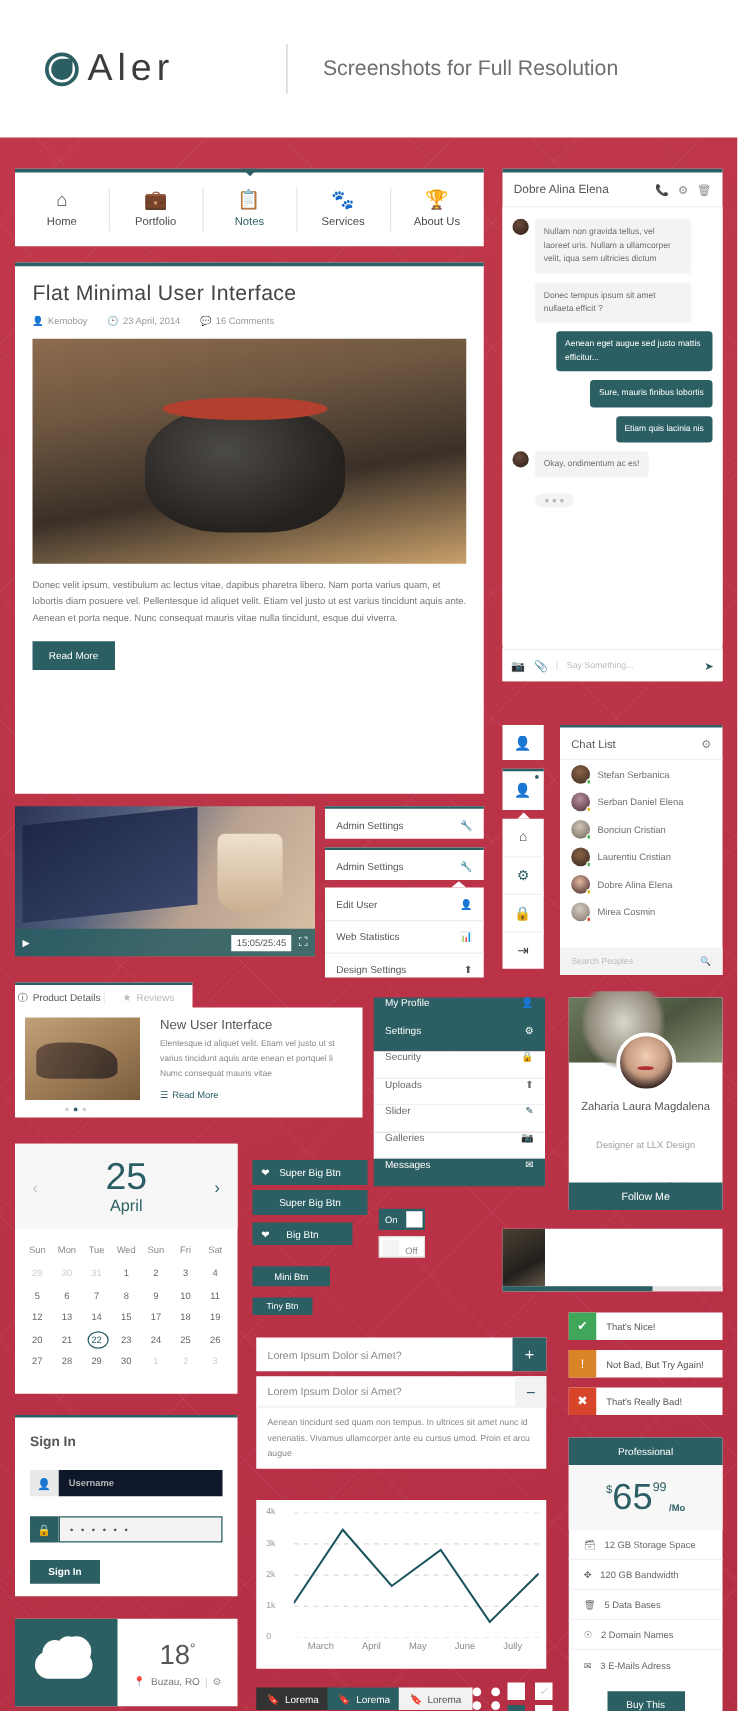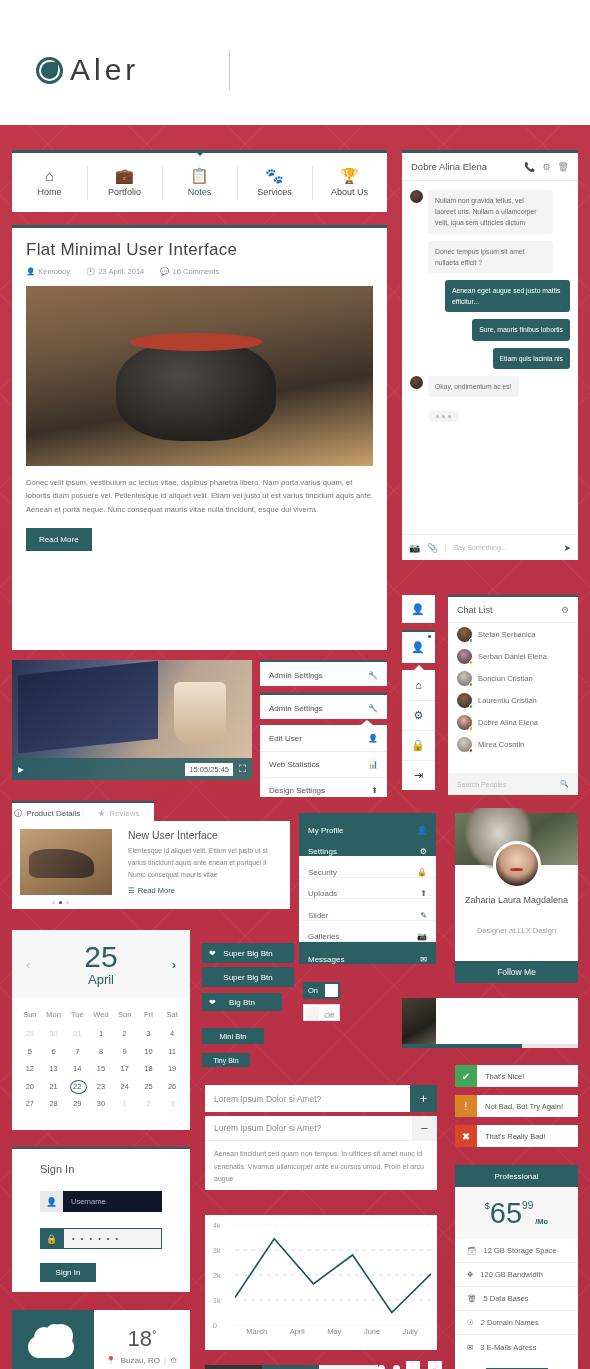--- a/index.html
+++ b/index.html
@@ -4,21 +4,21 @@
 <style>
   * { box-sizing: border-box; margin:0; padding:0; }
   body {
     width:590px; height:1369px; overflow:hidden;
     font-family:"Liberation Sans", sans-serif;
     background:#fff;
   }
   .page { position:relative; width:590px; height:1369px; }
 
   
-  .header { height:110px; background:#fff; display:flex; align-items:center; padding-left:36px;margin-top:15px; }
+  .header { height:110px; background:#fff; display:flex; align-items:center; padding-left:36px; }
   .logo-wrap { display:flex; align-items:center; gap:7px; }
   .logo-mark { width:27px; height:27px; border-radius:50%; border:3px solid #2c5f63; position:relative; }
   .logo-mark:after { content:""; position:absolute; left:2px; top:2px; width:17px; height:17px;
     background:#2c5f63; border-radius:50% 0 50% 50%; }
   .logo-text { font-size:30px; color:#3b3b3b; letter-spacing:4px; font-weight:300; }
   .head-sep { width:1px; height:40px; background:#cfcfcf; margin:0 28px 0 90px; }
   .head-tag { font-size:17px; color:#6f6f6f; font-weight:300; }
 
   
   .canvas { position:absolute; top:110px; left:0; width:590px; height:1259px;
@@ -142,21 +142,21 @@
     background:linear-gradient(120deg,#6a5240,#3c3029); border-radius:30% 55% 20% 18%; }
   .prod-ttl { font-size:10.5px; color:#555; font-weight:300; }
   .prod-txt { font-size:6.8px; line-height:1.75; color:#888; margin-top:4px; }
   .prod-more { margin-top:5px; font-size:7.5px; color:#2c5f63; display:flex; align-items:center; gap:3px; }
   .dots { position:absolute; left:40px; bottom:5px; display:flex; gap:4px; }
   .dots i { width:3px; height:3px; border-radius:50%; background:#d4d4d4; display:block; }
   .dots i.on { background:#2c5f63; }
 
   
   #menu { left:299px; top:688px; width:137px; }
-  .mi { height:21.5px; display:flex; align-items:flex-end; justify-content:space-between;
+  .mi { height:21.5px; display:flex; align-items:flex-start; justify-content:space-between;
     padding:0 9px; font-size:8px; }
   .mi.t { background:#2c5f63; color:#fff; }
   .mi.w { background:#fff; color:#6a6a6a; border-bottom:1px solid #f0f0f0; }
 
   
   #profile { left:455px; top:688px; width:123px; height:170px; }
   .pf-cover { height:52px; background:linear-gradient(150deg,#6d7b5e 0%,#4c563f 50%,#8d9679 100%);
     position:relative; }
   .pf-cover:before { content:""; position:absolute; left:8%; top:-10%; width:55%; height:120%;
     background:radial-gradient(ellipse at 50% 40%, #d9d6cc 0%, #8d8778 60%, transparent 72%); }
@@ -251,21 +251,21 @@
   .pr-amt .big { font-size:29px; font-weight:300; line-height:1; }
   .pr-amt .dec { font-size:10px; align-self:flex-start; margin-top:13px; }
   .pr-amt .per { font-size:7.5px; font-weight:bold; align-self:flex-end; margin-bottom:13px; margin-left:2px; }
   .pr-row { height:24px; display:flex; align-items:center; gap:7px; padding:0 12px;
     font-size:7.5px; color:#666; border-bottom:1px solid #f0f0f0; }
   .pr-btn { margin:9px auto 0; width:62px; height:20px; background:#2c5f63; color:#fff;
     font-size:8px; display:flex; align-items:center; justify-content:center; }
 
   
   #signin { left:12px; top:1022px; width:178px; height:145px; border-top:2px solid #2c5f63;
-    padding:14px 28px; }
+    padding:14px 12px;font-weight:bold; }
   .si-t { font-size:11px; color:#555; }
   .si-f { display:flex; margin-top:16px; height:21px; }
   .si-ic { width:23px; background:#e9e9e9; color:#9f9f9f; font-size:9px; display:flex;
     align-items:center; justify-content:center; }
   .si-f.pw .si-ic { background:#2c5f63; color:#fff; }
   .si-in { flex:1; background:#0f172a; display:flex; align-items:center; padding-left:8px;
     font-size:7.5px; color:#b5b5b5; }
   .si-f.pw .si-in { background:#f3f3f3; border:1px solid #2c5f63; color:#555; letter-spacing:2px; }
   .si-btn { margin-top:14px; width:56px; height:19px; background:#2c5f63; color:#fff;
     font-size:8px; display:flex; align-items:center; justify-content:center; }
@@ -312,20 +312,21 @@
 <body>
 
 <div class="page">
 
   <div class="header">
     <div class="logo-wrap">
       <div class="logo-mark"></div>
       <div class="logo-text">Aler</div>
     </div>
     <div class="head-sep"></div>
+    <div class="head-tag">Screenshots for Full Resolution</div>
   </div>
 
   <div class="canvas">
 
     <div class="card" id="topnav">
       <div class="nav-item">
         <span class="nav-ico">⌂</span>
         <span>Home</span>
       </div>
       <div class="nav-item">

